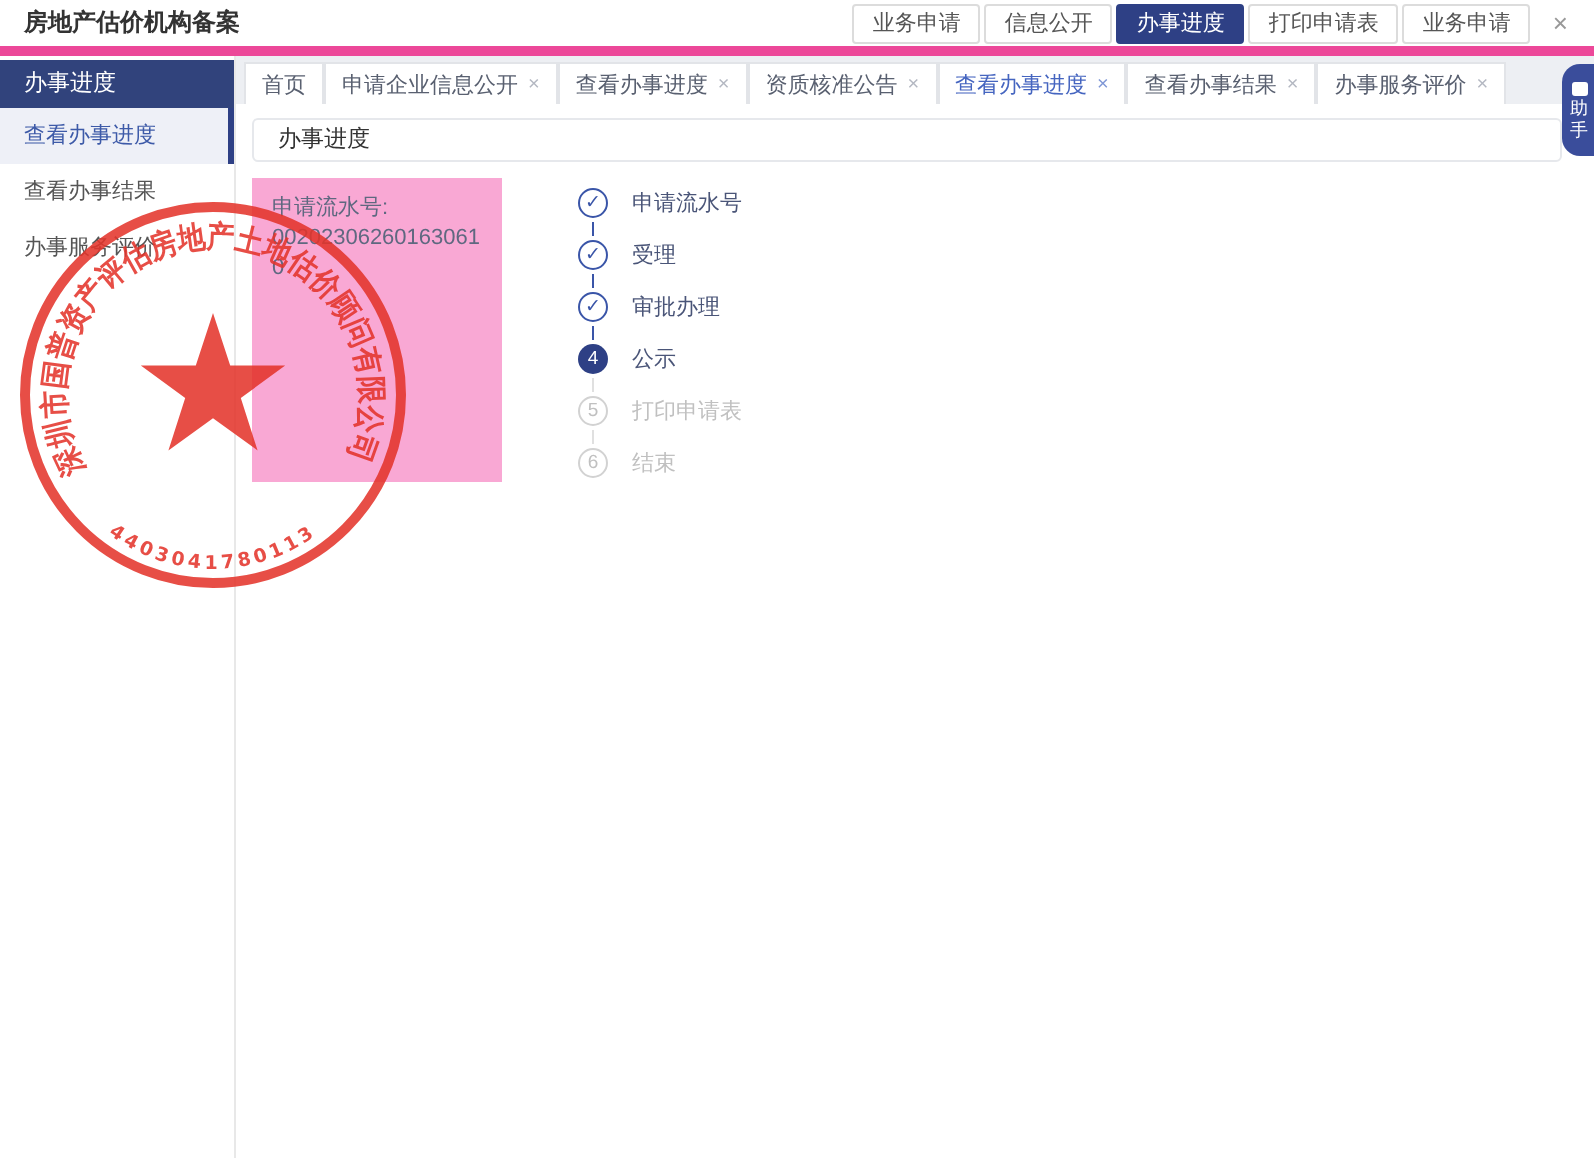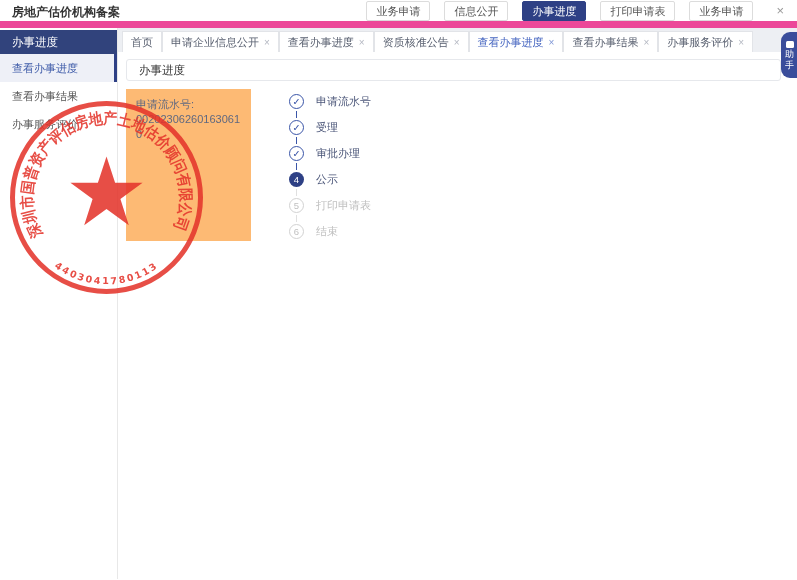--- a/index.html
+++ b/index.html
@@ -1,24 +1,24 @@
 <!DOCTYPE html>
 <html><head>
 <meta charset="utf-8">
 <style>
   * { margin:0; padding:0; box-sizing:border-box; }
   html,body { background:#fff; }
   body { font-family:"Liberation Sans","DejaVu Sans",sans-serif; color:#333; }
   .app { position:relative; width:797px; height:580px; background:#fff; overflow:hidden; }
 
   
-  .top-bar { height:28px; display:flex; align-items:flex-end; padding:0 10px 0 12px; border-bottom:7px solid #ec4899; background:#fff; }
+  .top-bar { height:28px; display:flex; align-items:center; padding:0 10px 0 12px; border-bottom:5px solid #ec4899; background:#fff; }
   .app-title { font-size:12px; font-weight:bold; color:#333; }
   .app-status { font-size:11px; color:#666; margin-left:10px; }
-  .top-actions { margin-left:auto; display:flex; align-items:center; gap:14px; }
+  .top-actions { margin-left:auto; display:flex; align-items:center; gap:2px; }
   .tbtn { font-size:11px; color:#555; background:#fff; border:1px solid #dcdcdc; border-radius:2px; height:20px; padding:0 9px; line-height:18px; cursor:pointer; white-space:nowrap; }
   .tbtn.active { background:#2e4085; border-color:#2e4085; color:#fff; }
   .top-close { font-size:13px; color:#999; margin-left:6px; cursor:pointer; line-height:20px; padding:0 3px; }
 
   
   .body-row { display:flex; height:551px; }
   .sidebar { width:118px; border-right:1px solid #e8e8e8; background:#fff; flex:none; }
   .side-header { height:24px; background:#31437c; color:#fff; font-size:11.5px; line-height:24px; padding-left:12px; margin-top:2px; }
   .side-item { height:28px; line-height:28px; padding-left:12px; font-size:11px; color:#555; cursor:pointer; position:relative; }
   .side-item.selected { background:#eef0f7; color:#3d5aa8; }
@@ -27,21 +27,21 @@
   .main-col { flex:1; display:flex; flex-direction:column; min-width:0; }
   .tab-bar { height:24px; background:#edeff3; display:flex; align-items:flex-end; padding:0 0 0 4px; flex:none; }
   .tab { height:21px; background:#fff; border:1px solid #e2e4e8; border-bottom:none; font-size:11px; color:#596070; padding:0 8px; display:flex; align-items:center; gap:5px; cursor:pointer; white-space:nowrap; }
   .tab .x { color:#b4b8c2; font-size:10px; }
   .tab.active { color:#4565c0; }
   .tab.active .x { color:#7f97d6; }
 
   .content { flex:1; background:#fff; position:relative; }
   .panel-title-box { margin:7px 16px 0 8px; height:22px; border:1px solid #e6e8ec; border-radius:3px; background:#fff; font-size:11.5px; color:#333; line-height:20px; padding-left:12px; }
   .flow-row { display:flex; margin:8px 0 0 8px; }
-  .serial-panel { width:125px; height:152px; background:#fdba74; padding:8px 10px; flex:none; }
+  .serial-panel { width:125px; height:152px; background:#f9a8d4; padding:8px 10px; flex:none; }
   .serial-label, .serial-value { font-size:11px; color:#5f6880; line-height:15px; word-break:break-all; }
 
   
   .steps { margin-left:38px; padding-top:5px; }
   .step-row { display:flex; align-items:center; height:15px; }
   .dot { width:15px; height:15px; border-radius:50%; font-size:9.5px; text-align:center; flex:none; }
   .dot.done { border:1px solid #3a55a8; color:#3a55a8; line-height:13px; }
   .dot.current { background:#2e4085; color:#fff; line-height:15px; }
   .dot.pending { border:1px solid #d2d2d2; color:#c0c0c0; line-height:13px; }
   .step-label { margin-left:12px; font-size:11px; }

